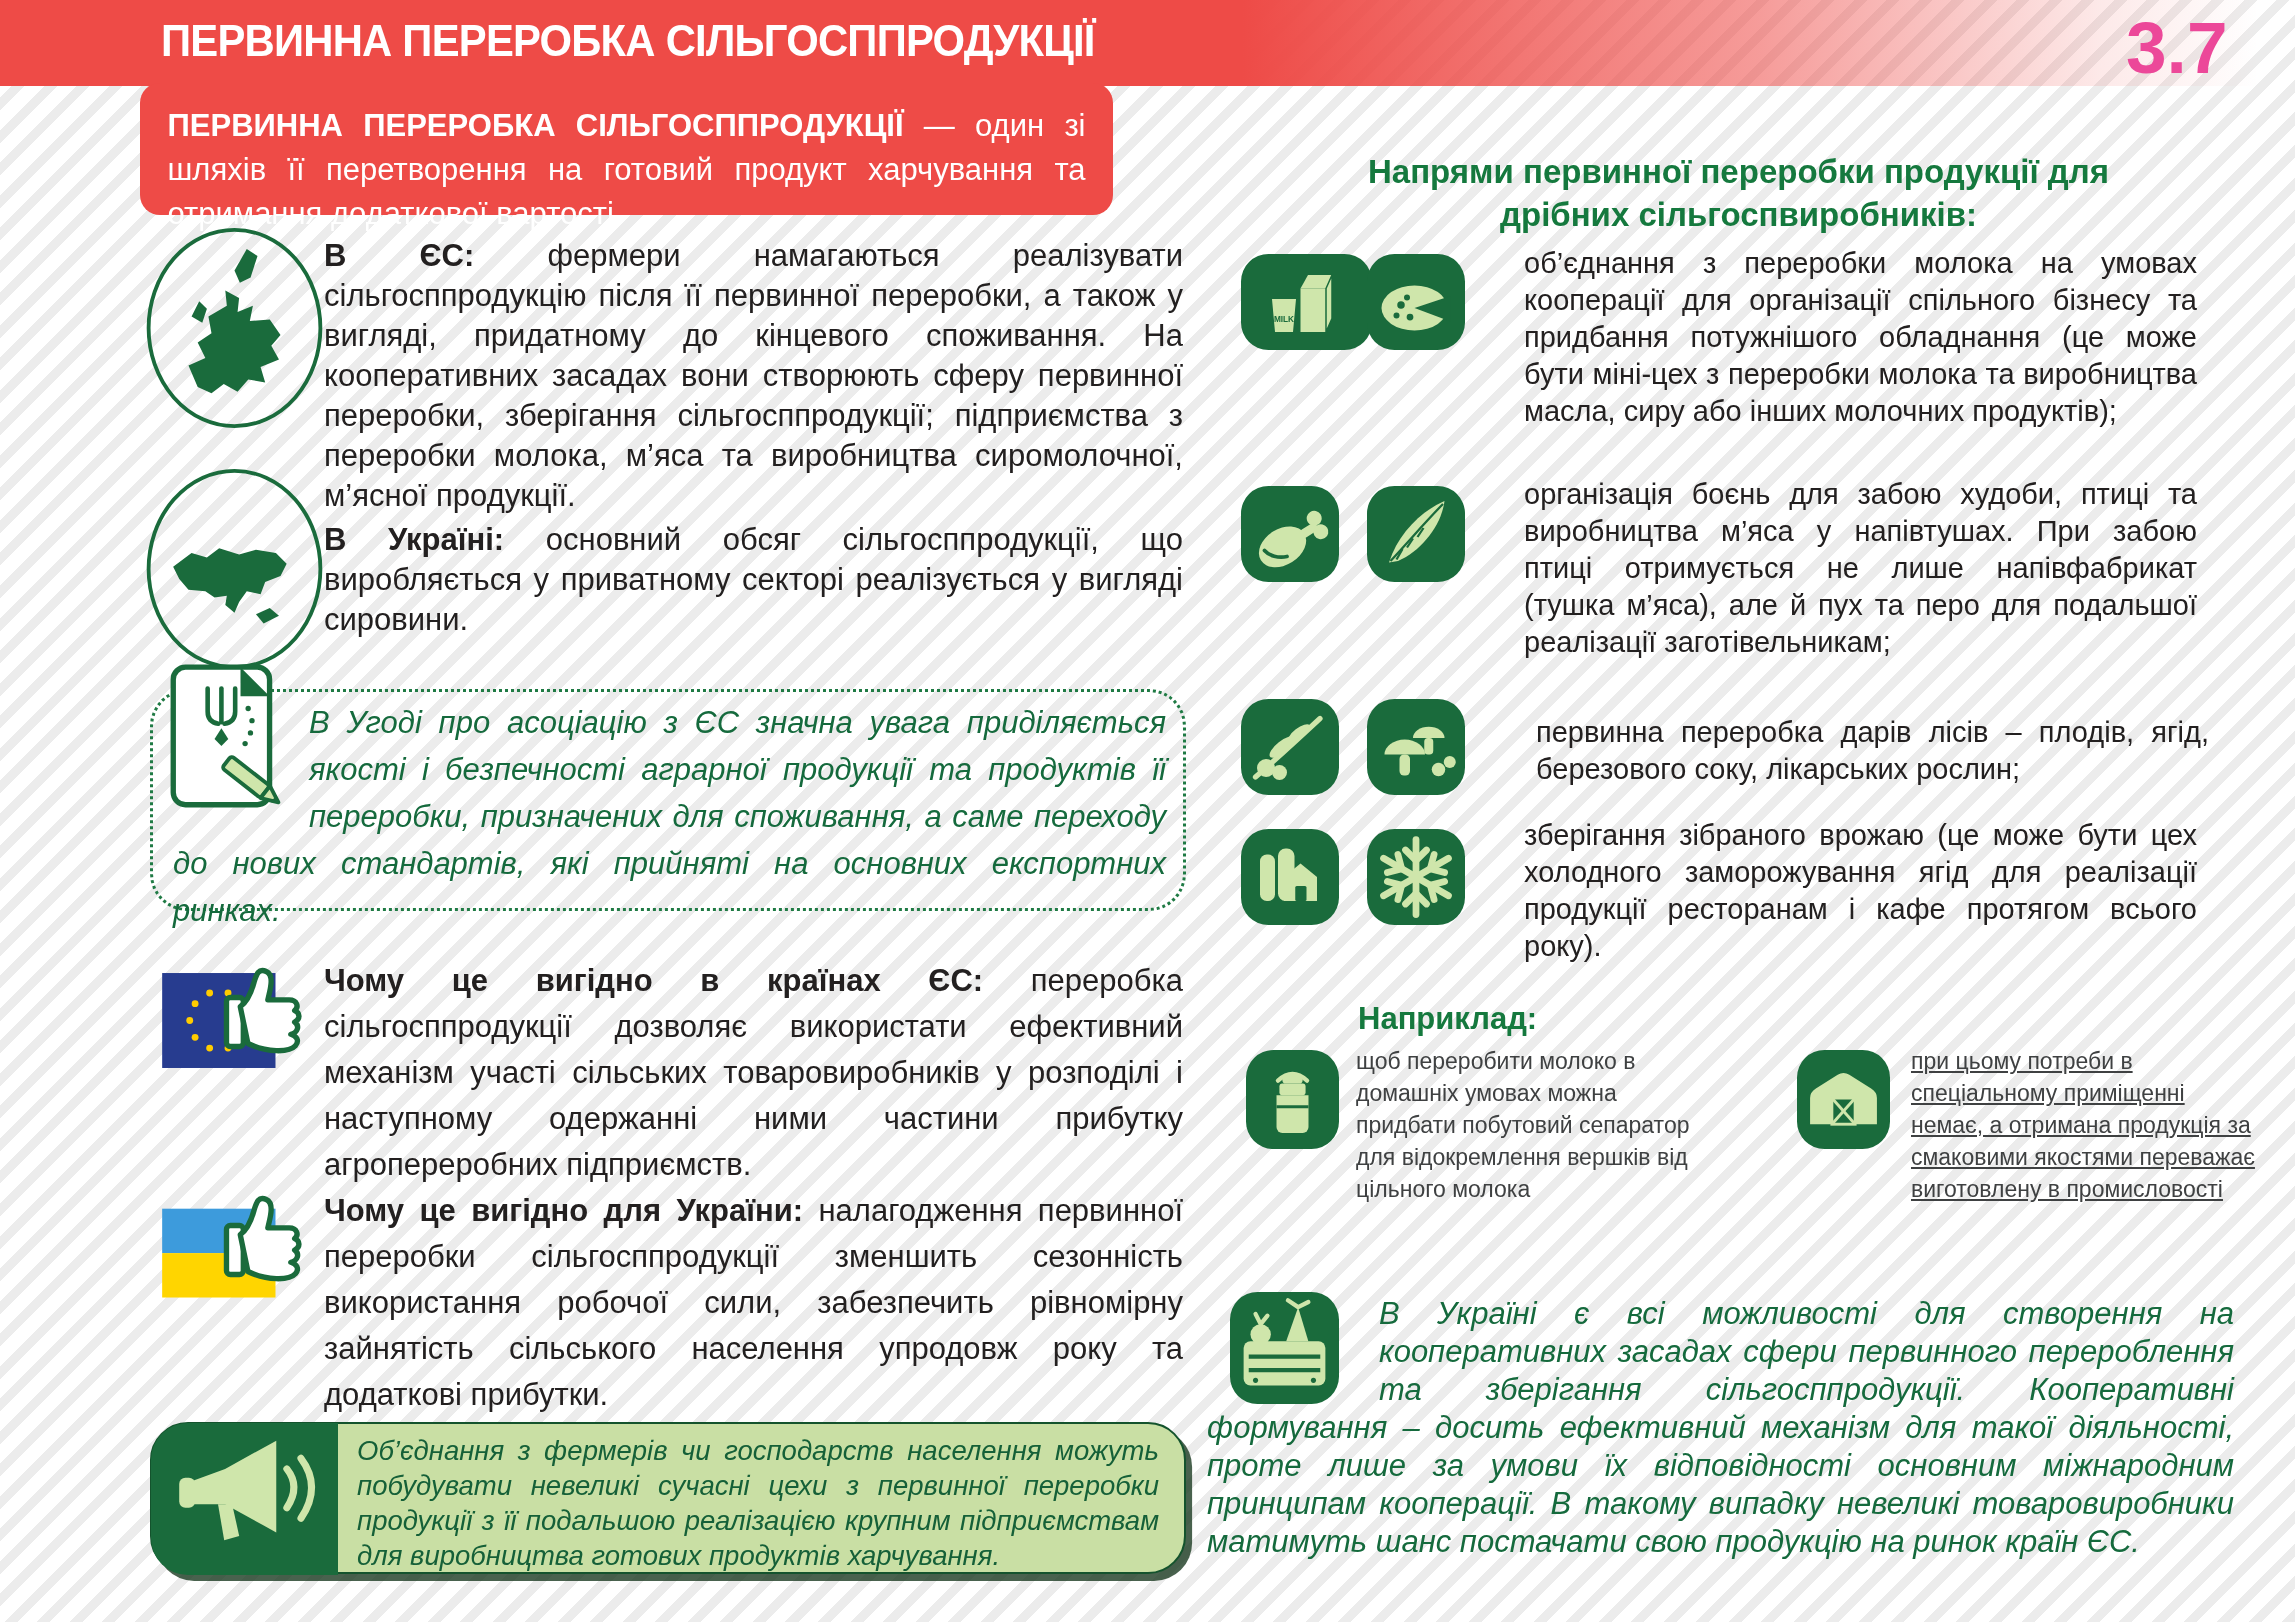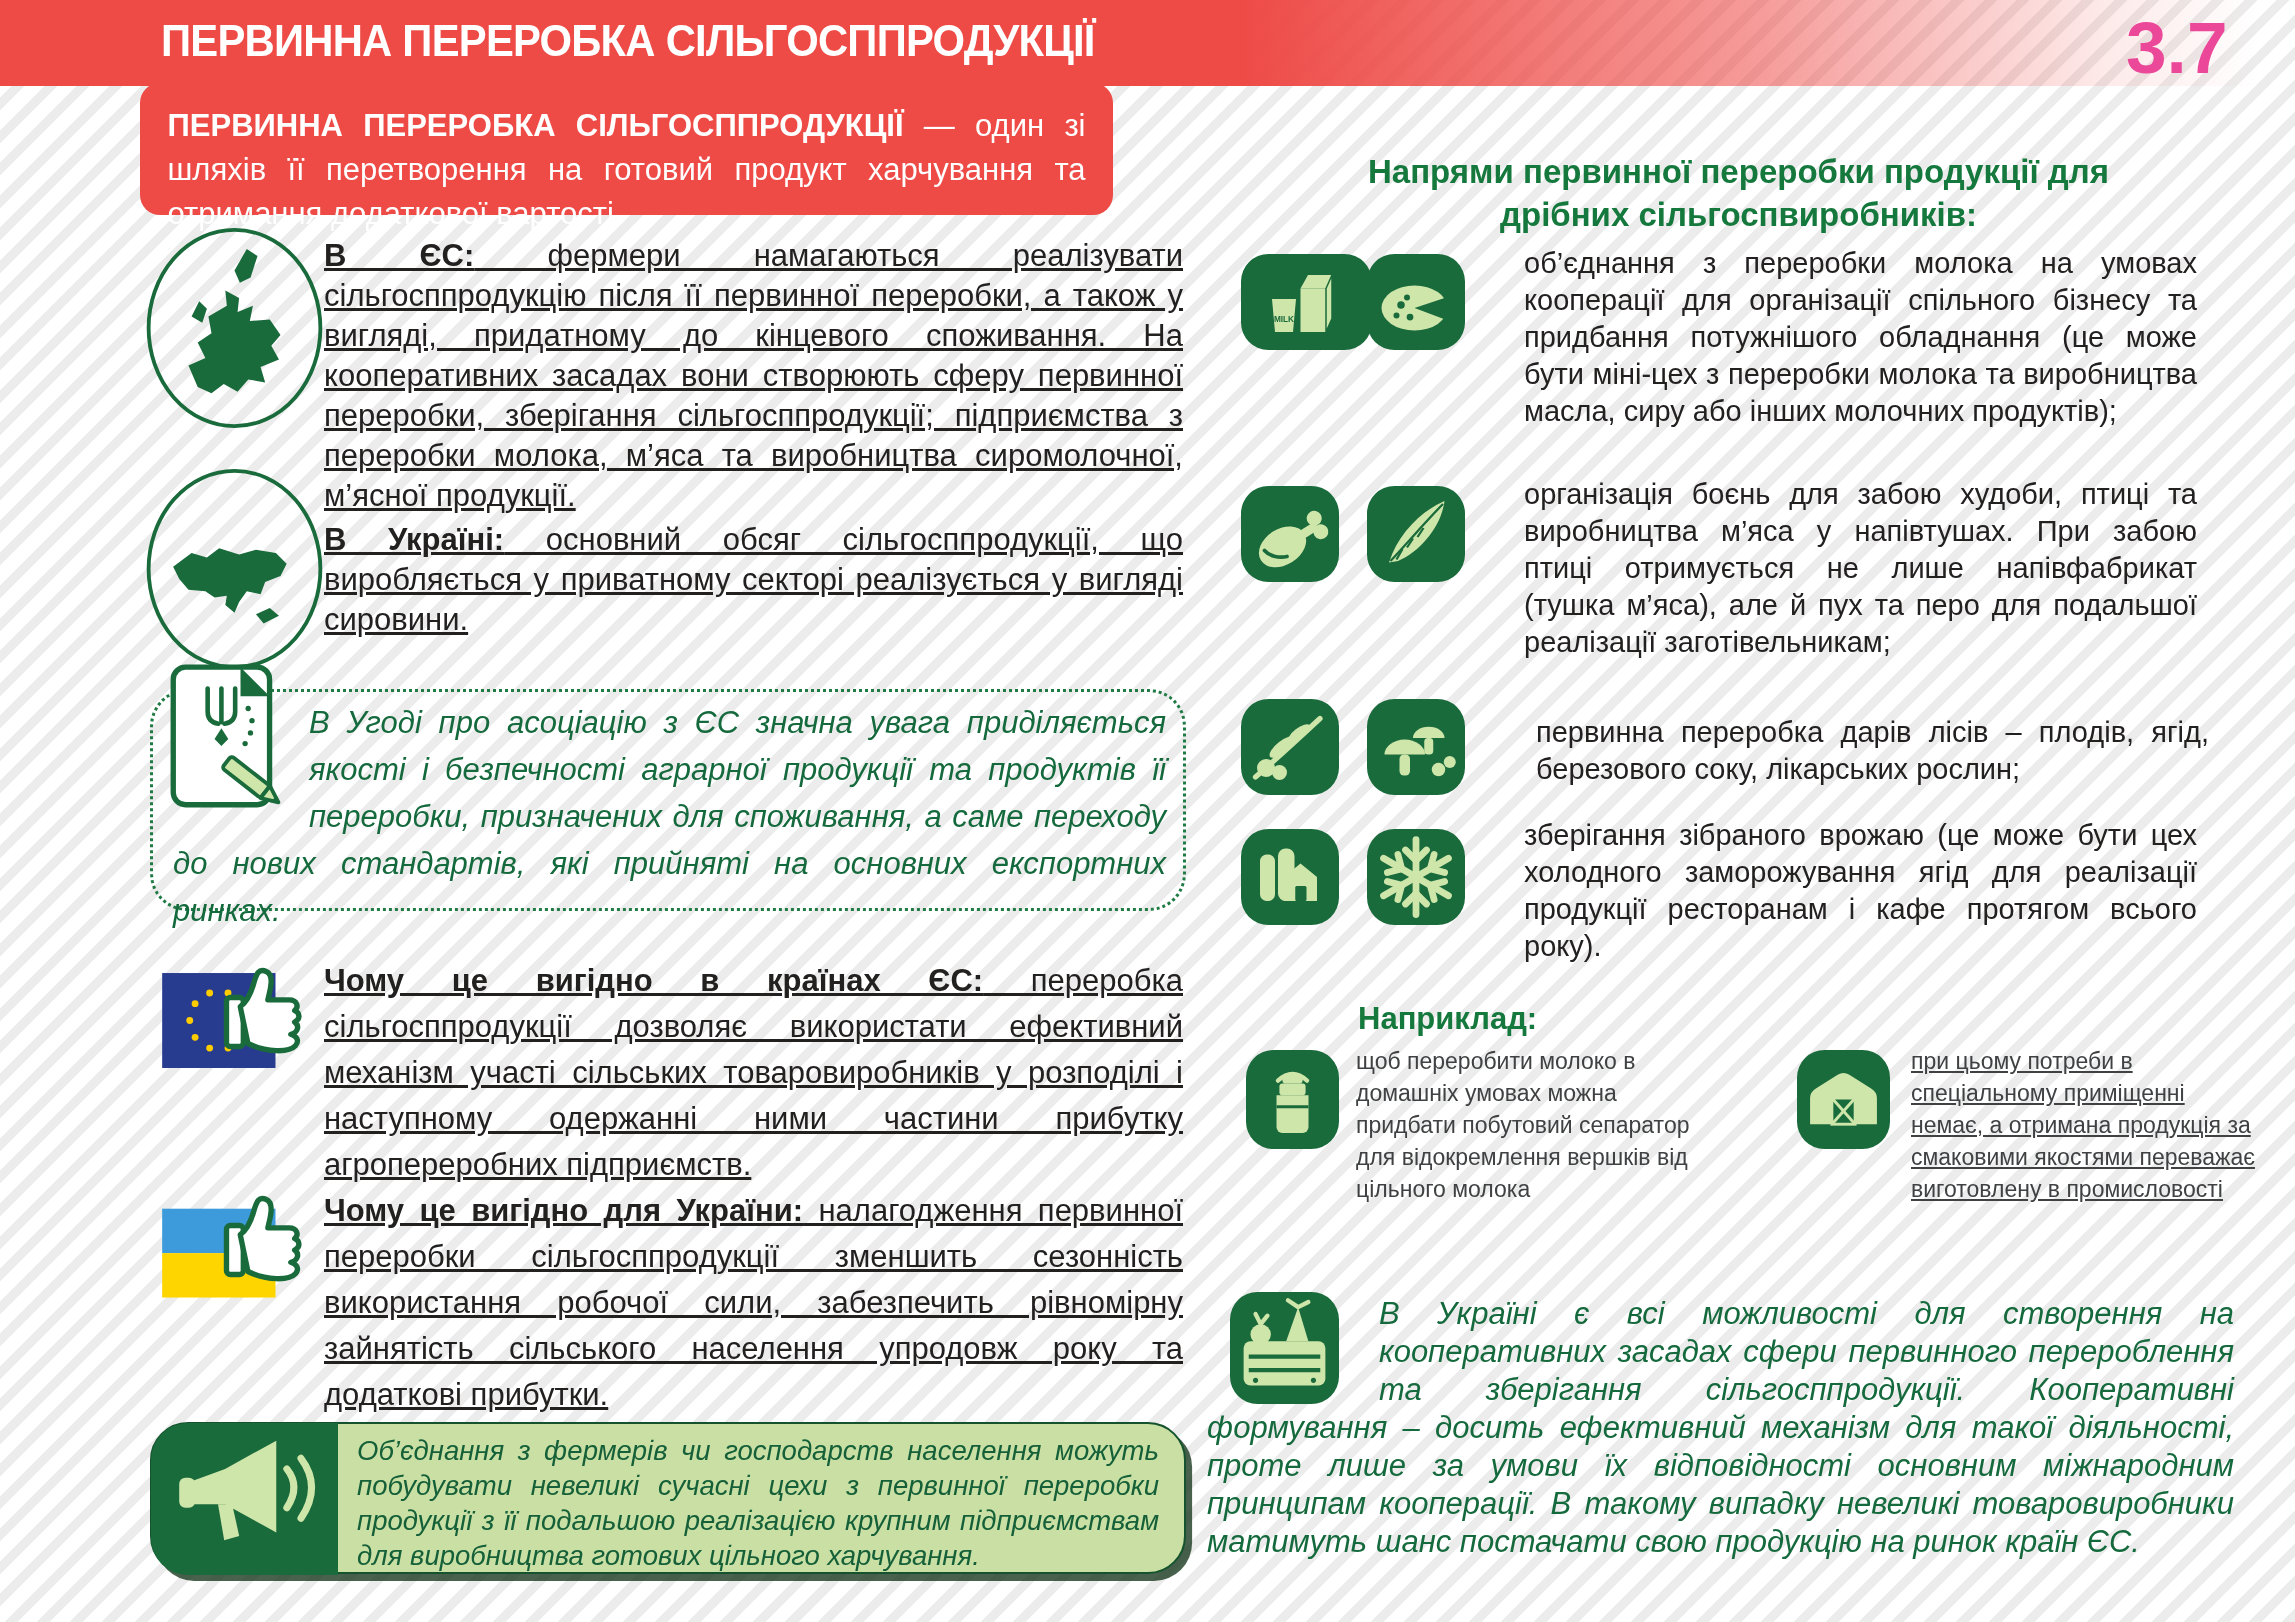--- a/index.html
+++ b/index.html
@@ -22,21 +22,21 @@
   .band h1{
     margin:0;position:absolute;left:161px;top:50%;transform:translateY(-54%) scaleX(.95);transform-origin:left center;
     color:#fff;font-size:44px;font-weight:bold;letter-spacing:-0.8px;white-space:nowrap;
   }
   .pagenum{left:2126px;top:6.1px;font-size:73px;font-weight:bold;color:#ec4899;}
   .introbox{
     left:140px;top:83px;width:973px;height:132px;background:#ee4b47;border-radius:20px;
     box-sizing:border-box;padding:20.7px 27.5px;color:#fff;font-size:31px;line-height:44px;text-align:justify;
   }
   .introbox b{font-weight:bold;}
-  .para{font-size:31px;line-height:40px;text-align:justify;text-decoration:underline;}
+  .para{font-size:31px;line-height:40px;text-align:justify;}
   .para b{font-weight:bold;}
   .eu-para{left:324px;top:236px;width:859px;}
   .ua-para{left:324px;top:520px;width:859px;}
   .benefit{font-size:31px;line-height:46px;}
   .eu-benefit{left:324px;top:958px;width:859px;}
   .ua-benefit{left:324px;top:1188px;width:859px;}
   .dottedbox{
     left:150px;top:689px;width:1036px;height:222px;border:3.1px dotted #1f7a44;border-radius:37px;box-sizing:border-box;
   }
   .agreement-text{
@@ -165,21 +165,21 @@
     <svg width="187" height="150" viewBox="0 0 200 170">
       <rect x="26" y="62" width="18" height="34" rx="7" fill="#cfe6ab"></rect>
       <path d="M40 66 L78 52 L136 20 L136 124 L78 92 L40 92 Z" fill="#cfe6ab"></path>
       <path d="M70 92 l16 0 8 36 -17 5 z" fill="#cfe6ab"></path>
       <g stroke="#cfe6ab" stroke-width="8" fill="none" stroke-linecap="round">
         <path d="M148 52 q16 20 0 44"></path>
         <path d="M164 40 q24 32 0 68"></path>
       </g>
     </svg>
   </div>
-  <div class="ctext">Об’єднання з фермерів чи господарств населення можуть побудувати невеликі сучасні цехи з первинної переробки продукції з її подальшою реалізацією крупним підприємствам для виробництва готових цільного харчування.</div>
+  <div class="ctext">Об’єднання з фермерів чи господарств населення можуть побудувати невеликі сучасні цехи з первинної переробки продукції з її подальшою реалізацією крупним підприємствам для виробництва готових продуктів харчування.</div>
 </div>
 
 <div class="abs r-heading">Напрями первинної переробки продукції для дрібних сільгоспвиробників:</div>
 
 <div class="sq" style="left:1241px;top:254px;padding-left:33px;">
   <svg viewBox="0 0 128 128">
     <path d="M18 60 h32 l-4 44 h-24 z" fill="#cfe6ab"></path>
     <text x="34" y="90" font-size="11" font-weight="bold" fill="#1a6b3c" text-anchor="middle">MILK</text>
     <path d="M56 46 l10 -18 h32 l-8 18 z" fill="#cfe6ab"></path>
     <rect x="56" y="46" width="34" height="58" fill="#cfe6ab"></rect>

